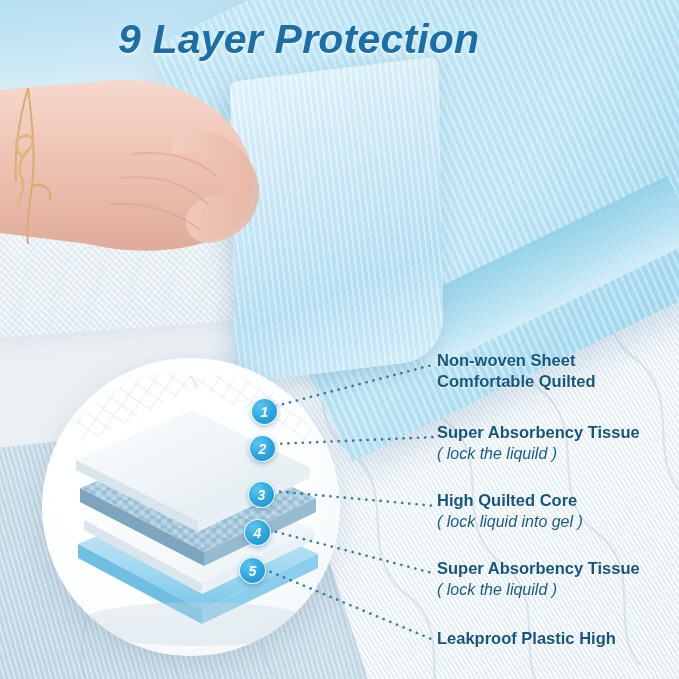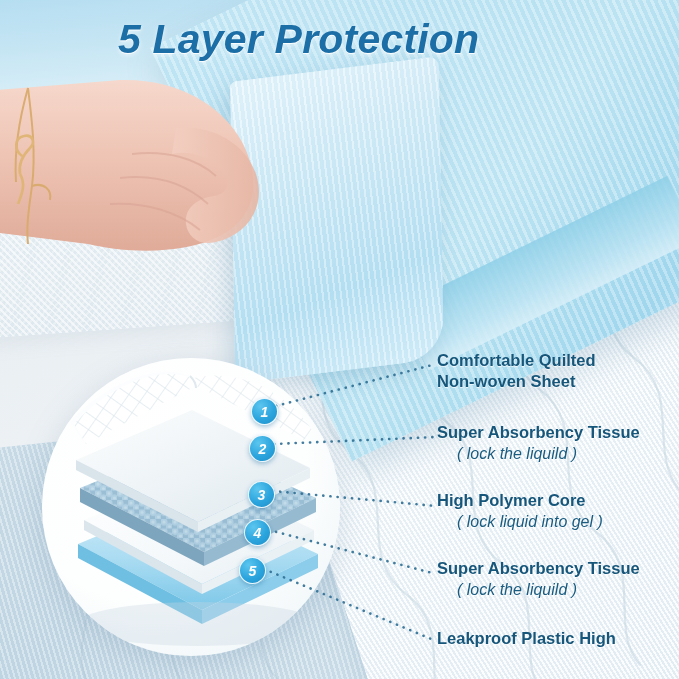--- a/index.html
+++ b/index.html
@@ -143,21 +143,20 @@
   .label-block{position:absolute;left:0;}
   .label-main{
     font-size:16.5px;font-weight:bold;color:#16567a;line-height:21px;
     white-space:nowrap;
     text-shadow:0 1px 1px rgba(255,255,255,.8);
   }
   .label-sub{
     font-size:16px;font-style:italic;color:#1a5c80;line-height:21px;
     white-space:nowrap;
     text-shadow:0 1px 1px rgba(255,255,255,.8);
-    padding-left:20px;
   }
 </style>
 </head>
 <body>
 
 <div id="stage">
 
   <div class="bg-base"></div>
   <div class="bg-whitecloth"></div>
   <div class="bg-topblue"></div>
@@ -217,21 +216,21 @@
       <path d="M58,30 C62,62 66,96 62,128 C59,150 56,168 58,186"></path>
       <path d="M58,30 C50,58 44,92 46,124"></path>
       <path d="M62,128 C74,124 82,132 80,142"></path>
     </g>
     <g fill="none" stroke="#e0b578" stroke-width="2.6">
       <path d="M52,98 C44,92 44,80 54,78 C62,76 66,84 60,90 C54,96 48,104 50,116"></path>
       <path d="M50,116 C56,126 52,136 48,146"></path>
     </g>
   </svg>
 
-  <div class="title">5 Layer Protection</div>
+  <div class="title">9 Layer Protection</div>
 
   <div class="inset-circle"></div>
 
   <svg class="layers" viewBox="0 0 330 320">
     <defs>
       <linearGradient id="lg-white" x1="0" y1="0" x2="1" y2="1">
         <stop offset="0%" stop-color="#ffffff"></stop>
         <stop offset="60%" stop-color="#f4f8fa"></stop>
         <stop offset="100%" stop-color="#e5edf2"></stop>
       </linearGradient>
@@ -316,31 +315,31 @@
 
   <div class="badge" style="left:251px;top:398px">1</div>
   <div class="badge" style="left:249px;top:435px">2</div>
   <div class="badge" style="left:248px;top:481px">3</div>
   <div class="badge" style="left:244px;top:519px">4</div>
   <div class="badge" style="left:239px;top:557px">5</div>
 
   <div class="labels">
 
     <div class="label-block" style="top:0px">
+      <div class="label-main">Non-woven Sheet</div>
       <div class="label-main">Comfortable Quilted</div>
-      <div class="label-main">Non-woven Sheet</div>
     </div>
 
     <div class="label-block" style="top:72px">
       <div class="label-main">Super Absorbency Tissue</div>
       <div class="label-sub">( lock the liquild )</div>
     </div>
 
     <div class="label-block" style="top:140px">
-      <div class="label-main">High Polymer Core</div>
+      <div class="label-main">High Quilted Core</div>
       <div class="label-sub">( lock liquid into gel )</div>
     </div>
 
     <div class="label-block" style="top:208px">
       <div class="label-main">Super Absorbency Tissue</div>
       <div class="label-sub">( lock the liquild )</div>
     </div>
 
     <div class="label-block" style="top:278px">
       <div class="label-main">Leakproof Plastic High</div>

